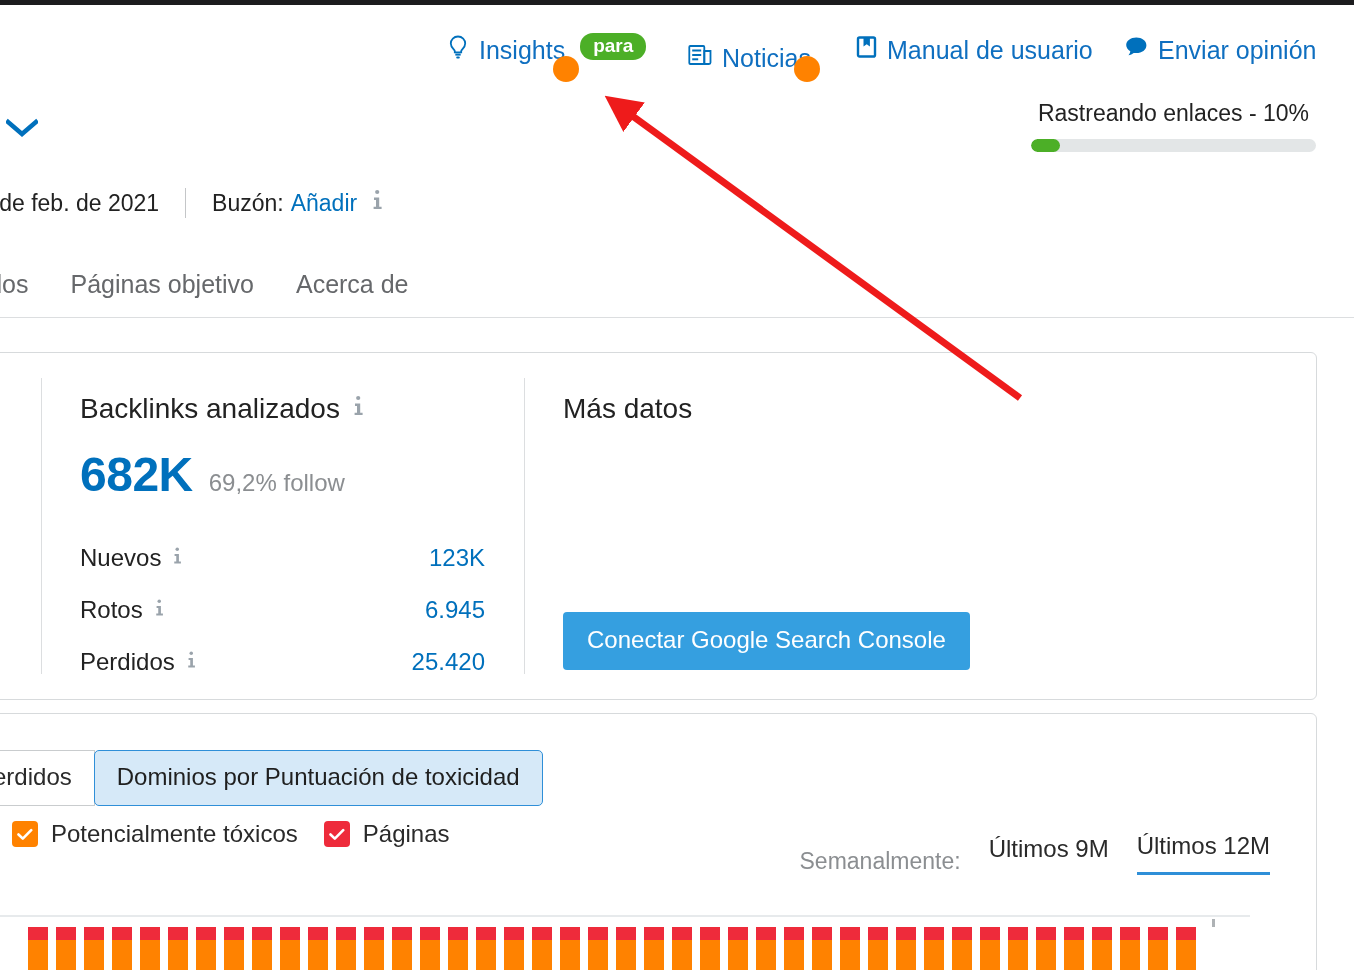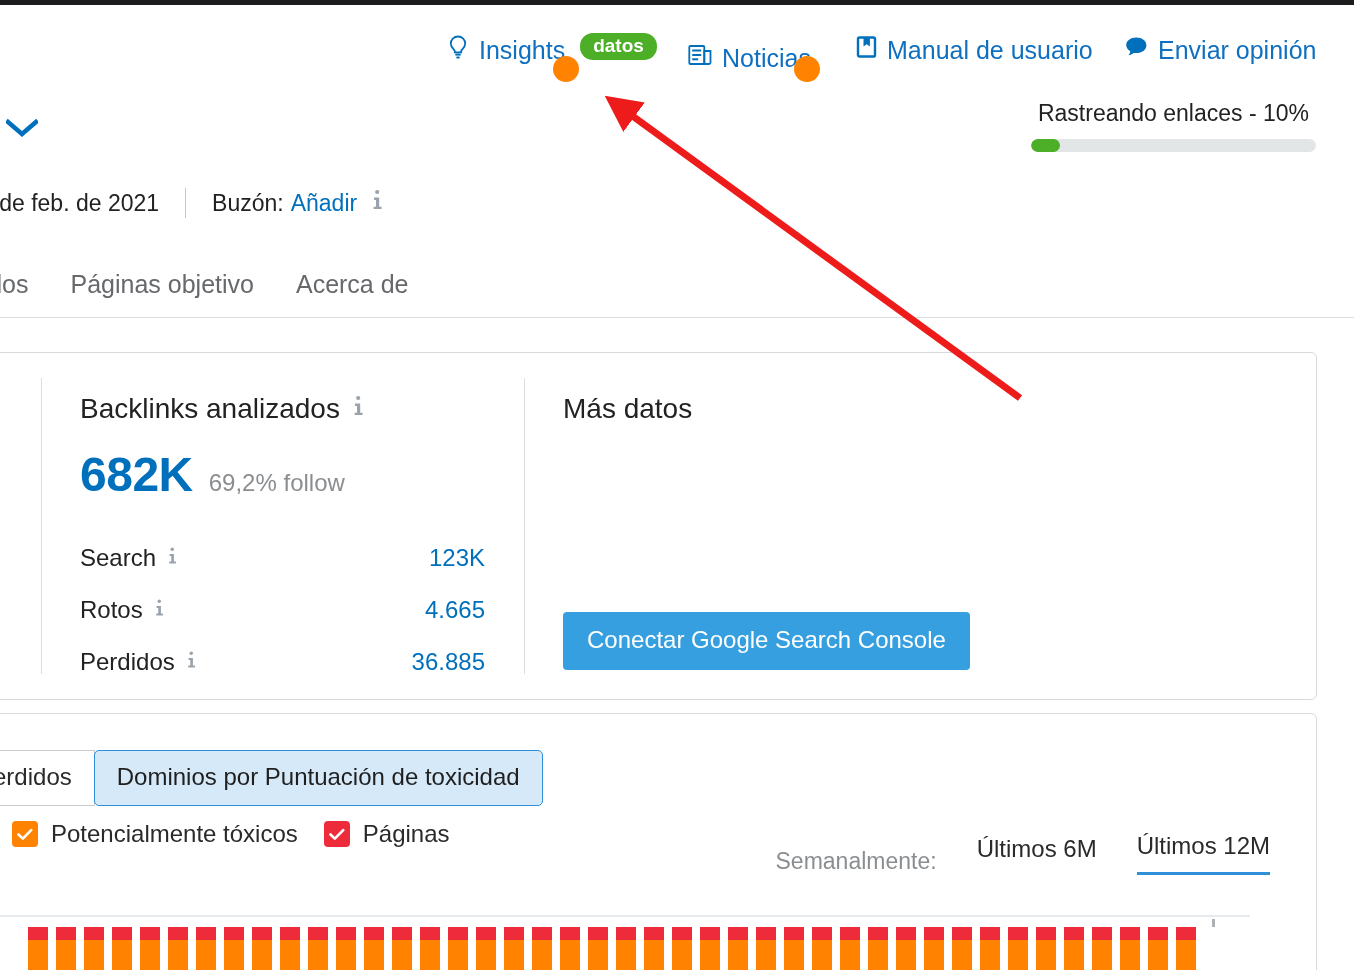--- a/index.html
+++ b/index.html
@@ -133,21 +133,21 @@
   .seg.active {
     background: #d6e9f8; border-color: #2f8fd8; color: #1f1f1f;
     border-radius: 5px; z-index: 2;
   }
 
   .legend { position: absolute; left: 12px; top: 820px; display: flex; align-items: center; gap: 26px; }
   .legend-item { display: flex; align-items: center; gap: 13px; font-size: 24px; color: #2a2a2a; cursor: pointer; }
   .cb { width: 26px; height: 26px; border-radius: 4px; display: flex; align-items: center; justify-content: center; }
   .cb svg { display: block; }
 
-  .period { position: absolute; right: 84px; top: 832px; display: flex; align-items: flex-end; gap: 40px; }
+  .period { position: absolute; right: 84px; top: 832px; display: flex; align-items: flex-end; gap: 28px; }
   .period-label { font-size: 23px; color: #8b8e91; white-space: nowrap; }
   .period-opt { font-size: 24px; color: #2a2a2a; white-space: nowrap; cursor: pointer; padding-bottom: 12px; }
   .period-opt.active { border-bottom: 3px solid #2f8fd8; }
 
   
   .chart { position: absolute; left: 0; top: 905px; width: 1354px; height: 65px; overflow: hidden; }
   .gridline { position: absolute; left: 0; top: 10px; width: 1250px; height: 2px; background: #e7eaec; }
   .bars { position: absolute; left: 28px; top: 22px; display: flex; gap: 8px; align-items: flex-start; }
   .bar { width: 20px; display: flex; flex-direction: column; }
   .bar .seg-red { background: #ee2b3b; }
@@ -173,21 +173,21 @@
 
     <div class="nav-item" style="left:446px; top:0;">
       <span class="nav-icon">
         <svg width="24" height="26" viewBox="0 0 24 26">
           <path d="M12 2.5c-4.2 0-7.2 3.1-7.2 7 0 2.7 1.5 4.4 2.7 5.7.7.8 1.3 1.4 1.3 2.1v1h6.4v-1c0-.7.6-1.3 1.3-2.1 1.2-1.3 2.7-3 2.7-5.7 0-3.9-3-7-7.2-7z" fill="none" stroke="#0070bc" stroke-width="1.8"></path>
           <rect x="9.3" y="19.6" width="5.4" height="2" fill="#0070bc"></rect>
           <rect x="10.2" y="22.6" width="3.6" height="2" rx="1" fill="#0070bc"></rect>
         </svg>
       </span>
       <span class="label">Insights</span>
-      <span class="badge-nuevo">datos</span>
+      <span class="badge-nuevo">para</span>
     </div>
     <div class="dot-orange" style="left:553px; top:28px;"></div>
 
     <div class="nav-item" style="left:688px; top:8px;">
       <span class="nav-icon">
         <svg width="25" height="24" viewBox="0 0 25 24">
           <rect x="1.3" y="3" width="15" height="18" fill="none" stroke="#0070bc" stroke-width="1.8" rx="1"></rect>
           <path d="M16.3 8h6.2v11.5a1.5 1.5 0 0 1-1.5 1.5h-4.7z" fill="none" stroke="#0070bc" stroke-width="1.8"></path>
           <rect x="4.2" y="6.5" width="9" height="2" fill="#0070bc"></rect>
           <rect x="4.2" y="11" width="9" height="2" fill="#0070bc"></rect>
@@ -266,53 +266,53 @@
   </div>
 
   <div class="kpi-big-row">
     <span class="kpi-big">682K</span>
     <span class="kpi-sub">69,2% follow</span>
   </div>
 
   <div class="kpi-rows">
     <div class="kpi-row">
       <span class="name">
-        <span>Search</span>
+        <span>Nuevos</span>
         <span>
           <svg width="11" height="20" viewBox="0 0 13 24">
               <circle cx="6.2" cy="4" r="2.1" fill="#9aa3ab"></circle>
               <path d="M3 9.5h5.2v9.2h2.4v2.4H2.6v-2.4H5V11.9H3z" fill="#9aa3ab"></path>
             </svg>
         </span>
       </span>
       <span class="val">123K</span>
     </div>
     <div class="kpi-row">
       <span class="name">
         <span>Rotos</span>
         <span>
           <svg width="11" height="20" viewBox="0 0 13 24">
               <circle cx="6.2" cy="4" r="2.1" fill="#9aa3ab"></circle>
               <path d="M3 9.5h5.2v9.2h2.4v2.4H2.6v-2.4H5V11.9H3z" fill="#9aa3ab"></path>
             </svg>
         </span>
       </span>
-      <span class="val">4.665</span>
+      <span class="val">6.945</span>
     </div>
     <div class="kpi-row">
       <span class="name">
         <span>Perdidos</span>
         <span>
           <svg width="11" height="20" viewBox="0 0 13 24">
               <circle cx="6.2" cy="4" r="2.1" fill="#9aa3ab"></circle>
               <path d="M3 9.5h5.2v9.2h2.4v2.4H2.6v-2.4H5V11.9H3z" fill="#9aa3ab"></path>
             </svg>
         </span>
       </span>
-      <span class="val">36.885</span>
+      <span class="val">25.420</span>
     </div>
   </div>
 
   <div class="panel-title">Más datos</div>
   <button class="cta-btn">Conectar Google Search Console</button>
 
   <div class="card-bottom"></div>
 
   <div class="segmented">
     <div class="seg">y perdidos</div>
@@ -333,21 +333,21 @@
         <svg width="16" height="13" viewBox="0 0 16 13">
             <path d="M1.5 6.5 L5.8 10.6 L14.2 2.2" fill="none" stroke="#fff" stroke-width="2.6" stroke-linecap="round" stroke-linejoin="round"></path>
           </svg>
       </span>
       <span>Páginas</span>
     </div>
   </div>
 
   <div class="period">
     <div class="period-label">Semanalmente:</div>
-    <div class="period-opt">Últimos 6M</div>
+    <div class="period-opt">Últimos 9M</div>
     <div class="period-opt active">Últimos 12M</div>
   </div>
 
   <div class="chart">
     <div class="gridline"></div>
     <div class="bars" id="bars">
         <div class="bar">
           <div class="seg-red" style="height: 13px; background: rgb(238, 43, 59);"></div>
           <div class="seg-orange" style="height: 35px; background: rgb(255, 130, 0);"></div>
         </div>

